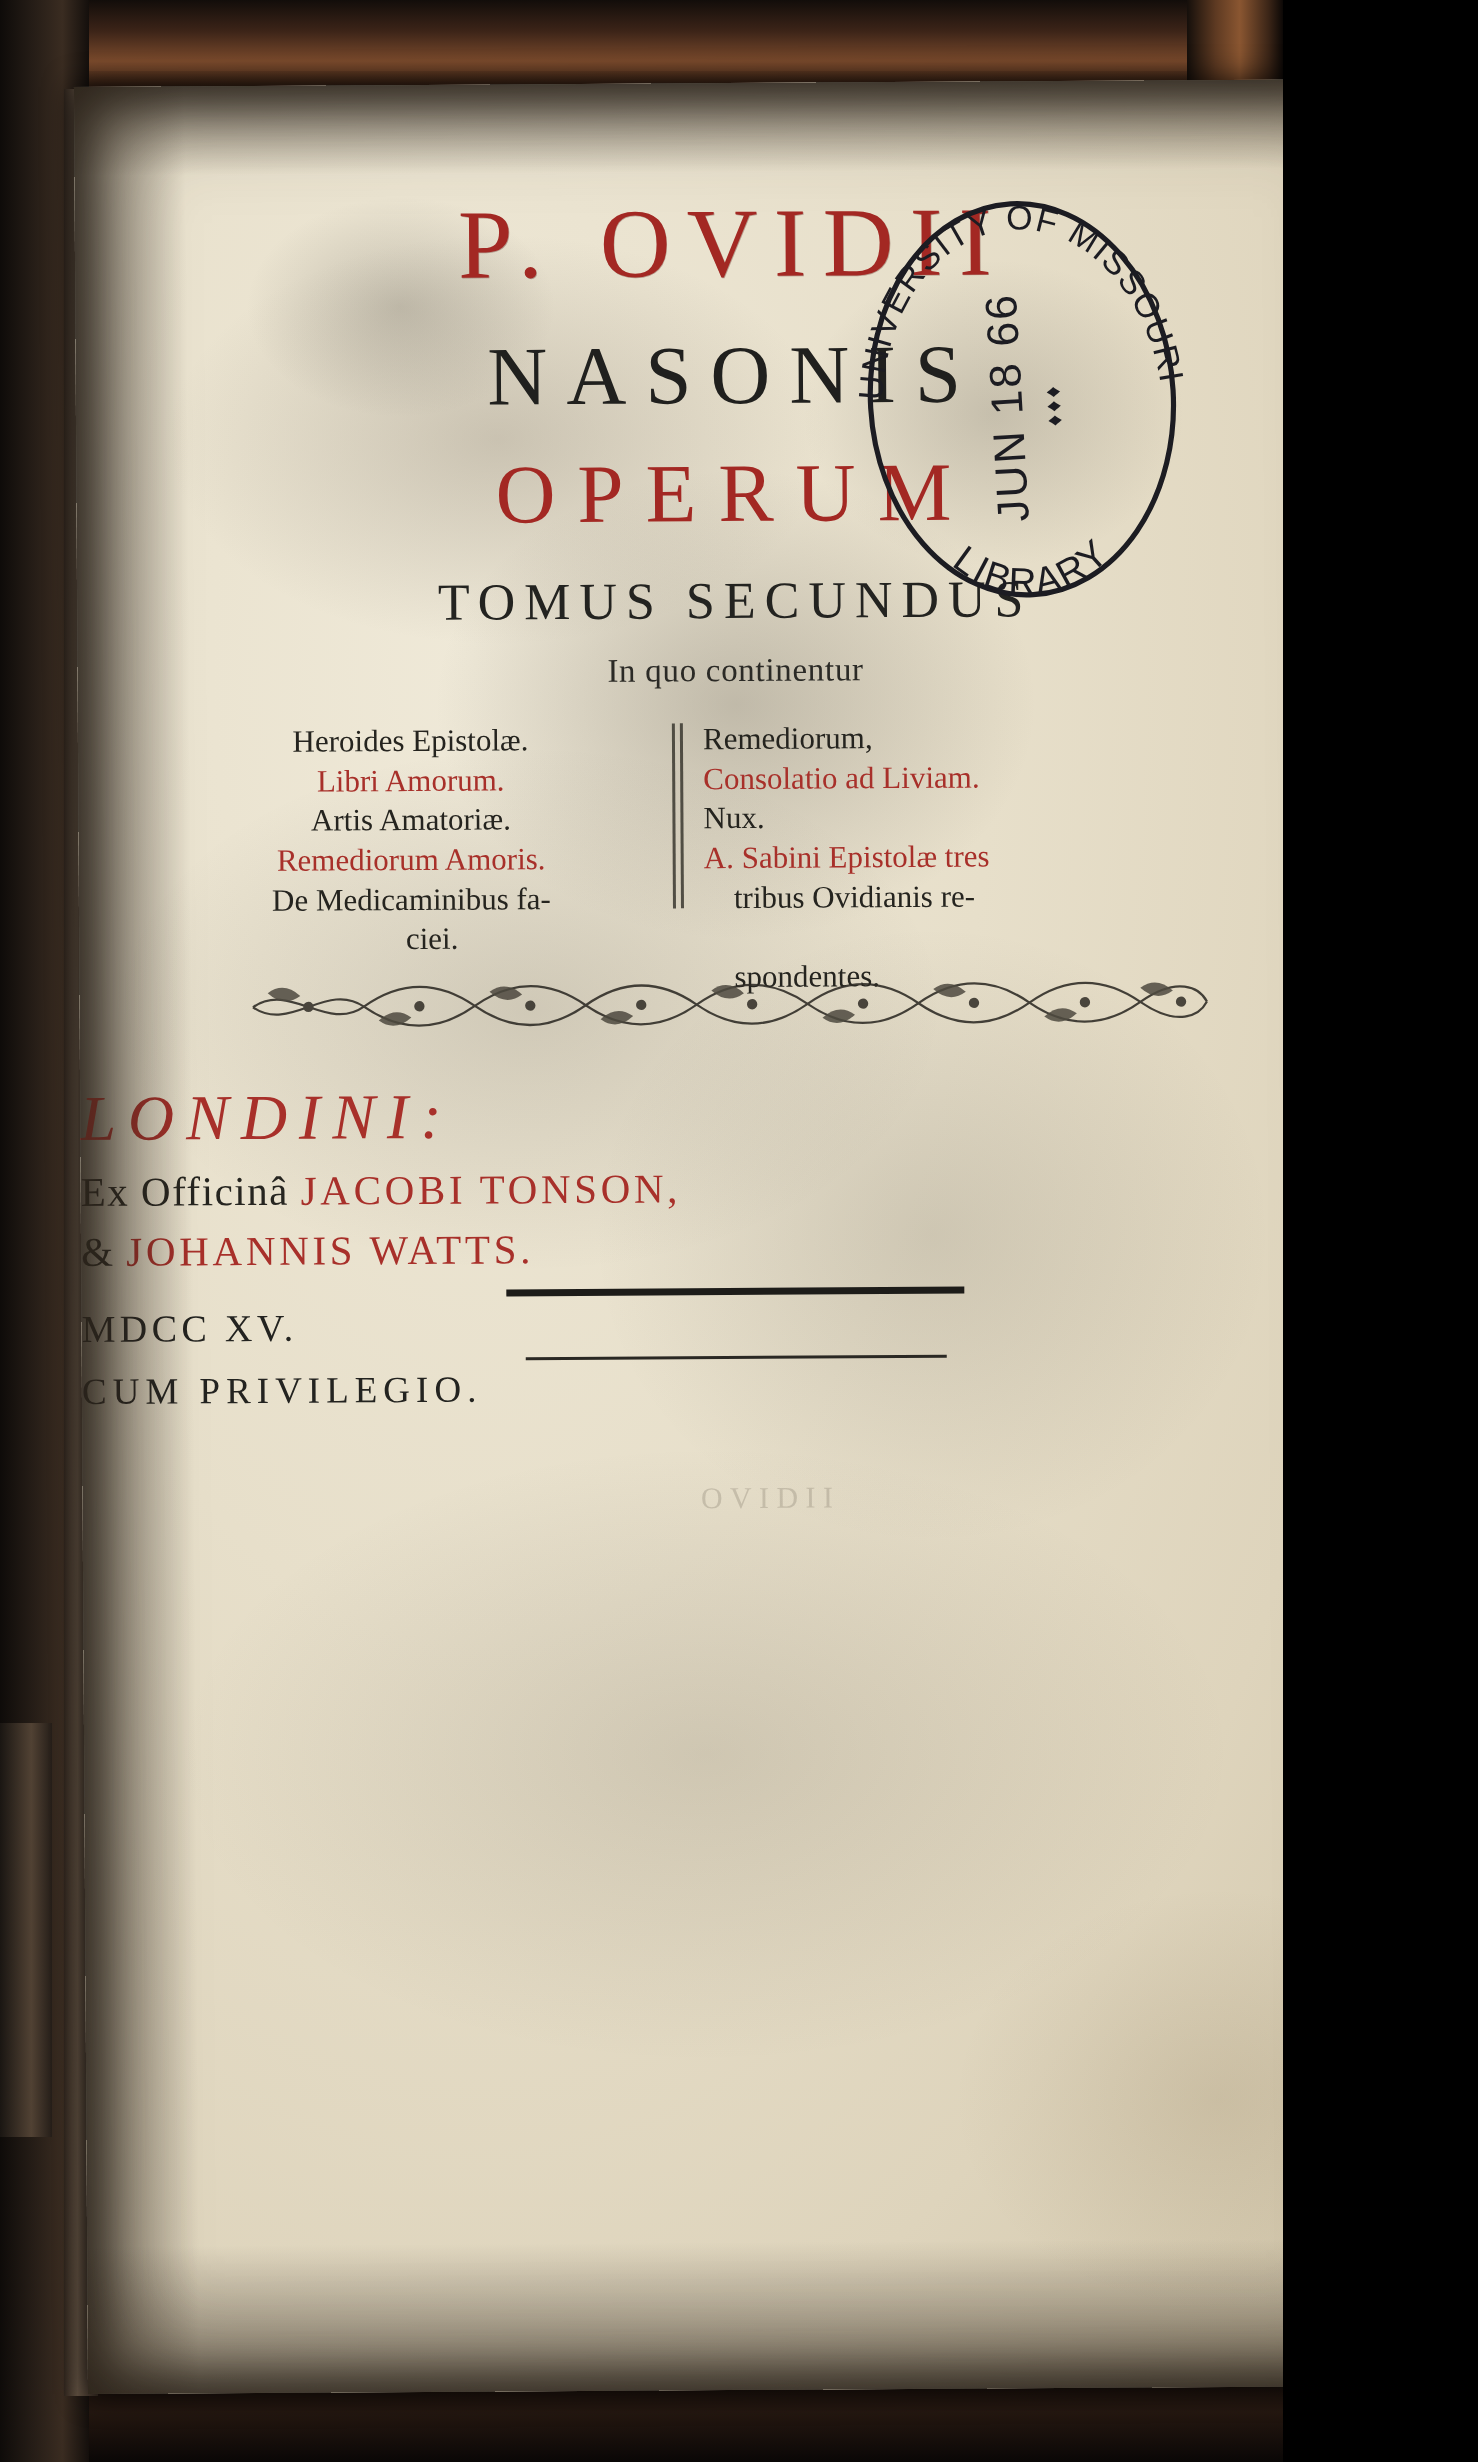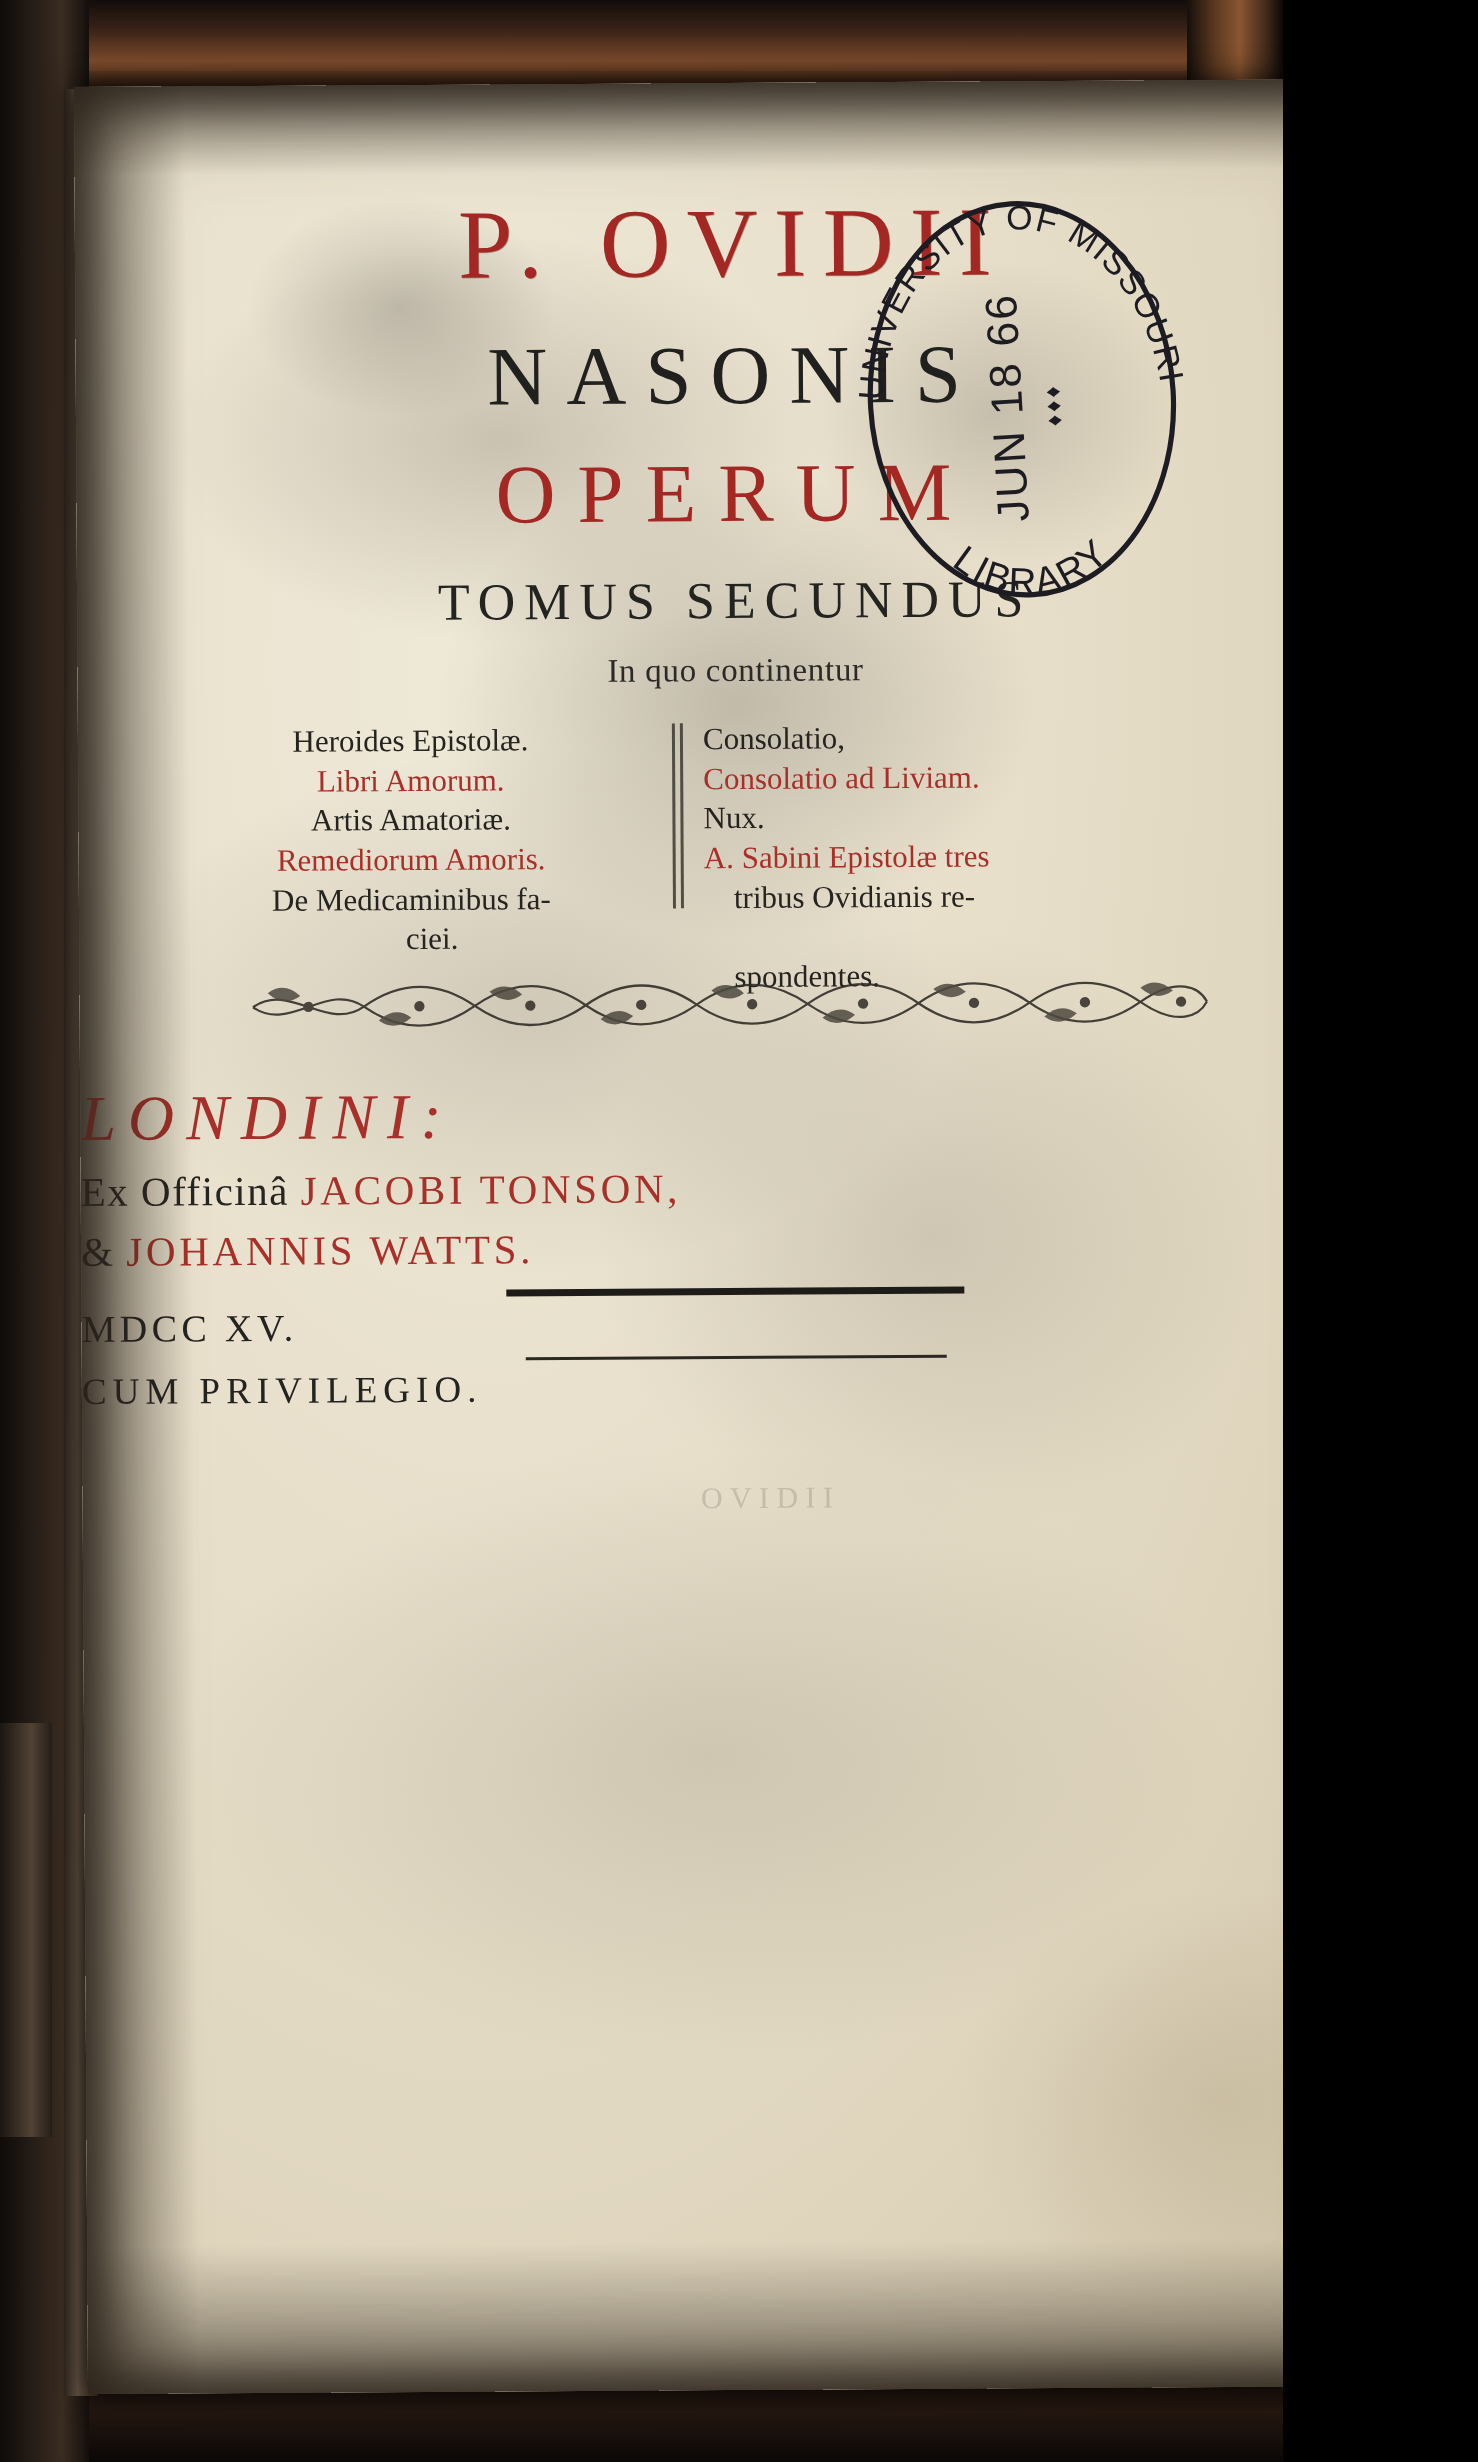--- a/index.html
+++ b/index.html
@@ -373,21 +373,21 @@
     <div class="contents">
       <div class="col left">
         <span class="blk">Heroides Epistolæ.</span><br>
         <span class="red">Libri Amorum.</span><br>
         <span class="blk">Artis Amatoriæ.</span><br>
         <span class="red">Remediorum Amoris.</span><br>
         <span class="blk">De Medicaminibus fa-</span><br>
         <span class="blk ind">ciei.</span>
       </div>
       <div class="col right">
-        <span class="blk">Consolatio,</span><br>
+        <span class="blk">Remediorum,</span><br>
         <span class="red">Consolatio ad Liviam.</span><br>
         <span class="blk">Nux.</span><br>
         <span class="red">A. Sabini Epistolæ tres</span><br>
         <span class="blk ind2">tribus Ovidianis re-</span><br>
         <span class="blk ind2">spondentes.</span>
       </div>
     </div>
 
     <div class="ornament">
       <svg viewBox="0 0 1310 82" preserveAspectRatio="none">

